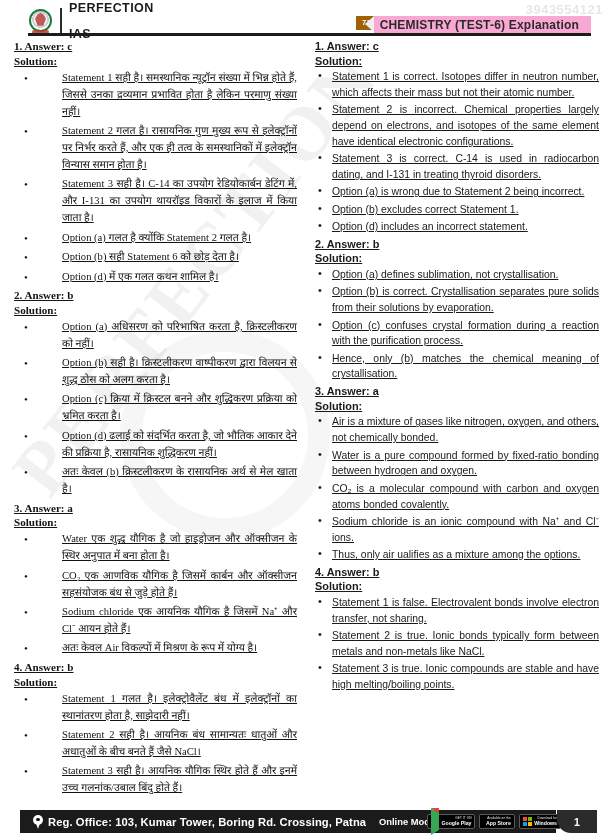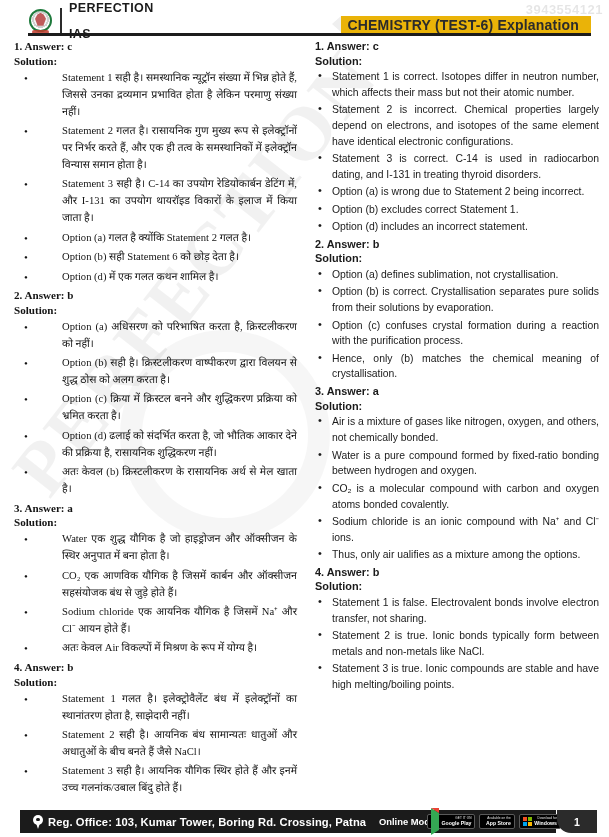--- a/index.html
+++ b/index.html
@@ -113,23 +113,23 @@
     letter-spacing: 0.25px;
     padding: 2px 6px 3px 6px;
     white-space: nowrap;
   }
   .subject-ribbon {
     position: absolute;
     right: 18px; top: 16px;
     height: 17px;
     display: flex;
     align-items: center;
-    background: #eab308;
+    background: #f9a8d4;
     padding: 0 12px 0 6px;
-    font-size: 14px;
+    font-size: 12px;
     font-weight: bold;
     color: #2b2b2b;
     white-space: nowrap;
     letter-spacing: 0.2px;
   }
   .subject-ribbon::before {
     content: "";
     position: absolute;
     left: -9px; top: 0;
     width: 0; height: 0;
@@ -146,21 +146,21 @@
   }
 
   
   #cols {
     position: absolute;
     left: 0; top: 38px;
     width: 609px; height: 768px;
     display: flex;
     z-index: 1;
   }
-  .col { padding: 0 17px; }
+  .col { padding: 0 17px; text-decoration: underline; }
   .col-hi {
     width: 303px;
     padding-left: 14px;
     padding-right: 6px;
     font-family: "Liberation Serif", serif;
     font-size: 10.6px;
     color: #141414;
   }
   .col-en {
     width: 306px;

